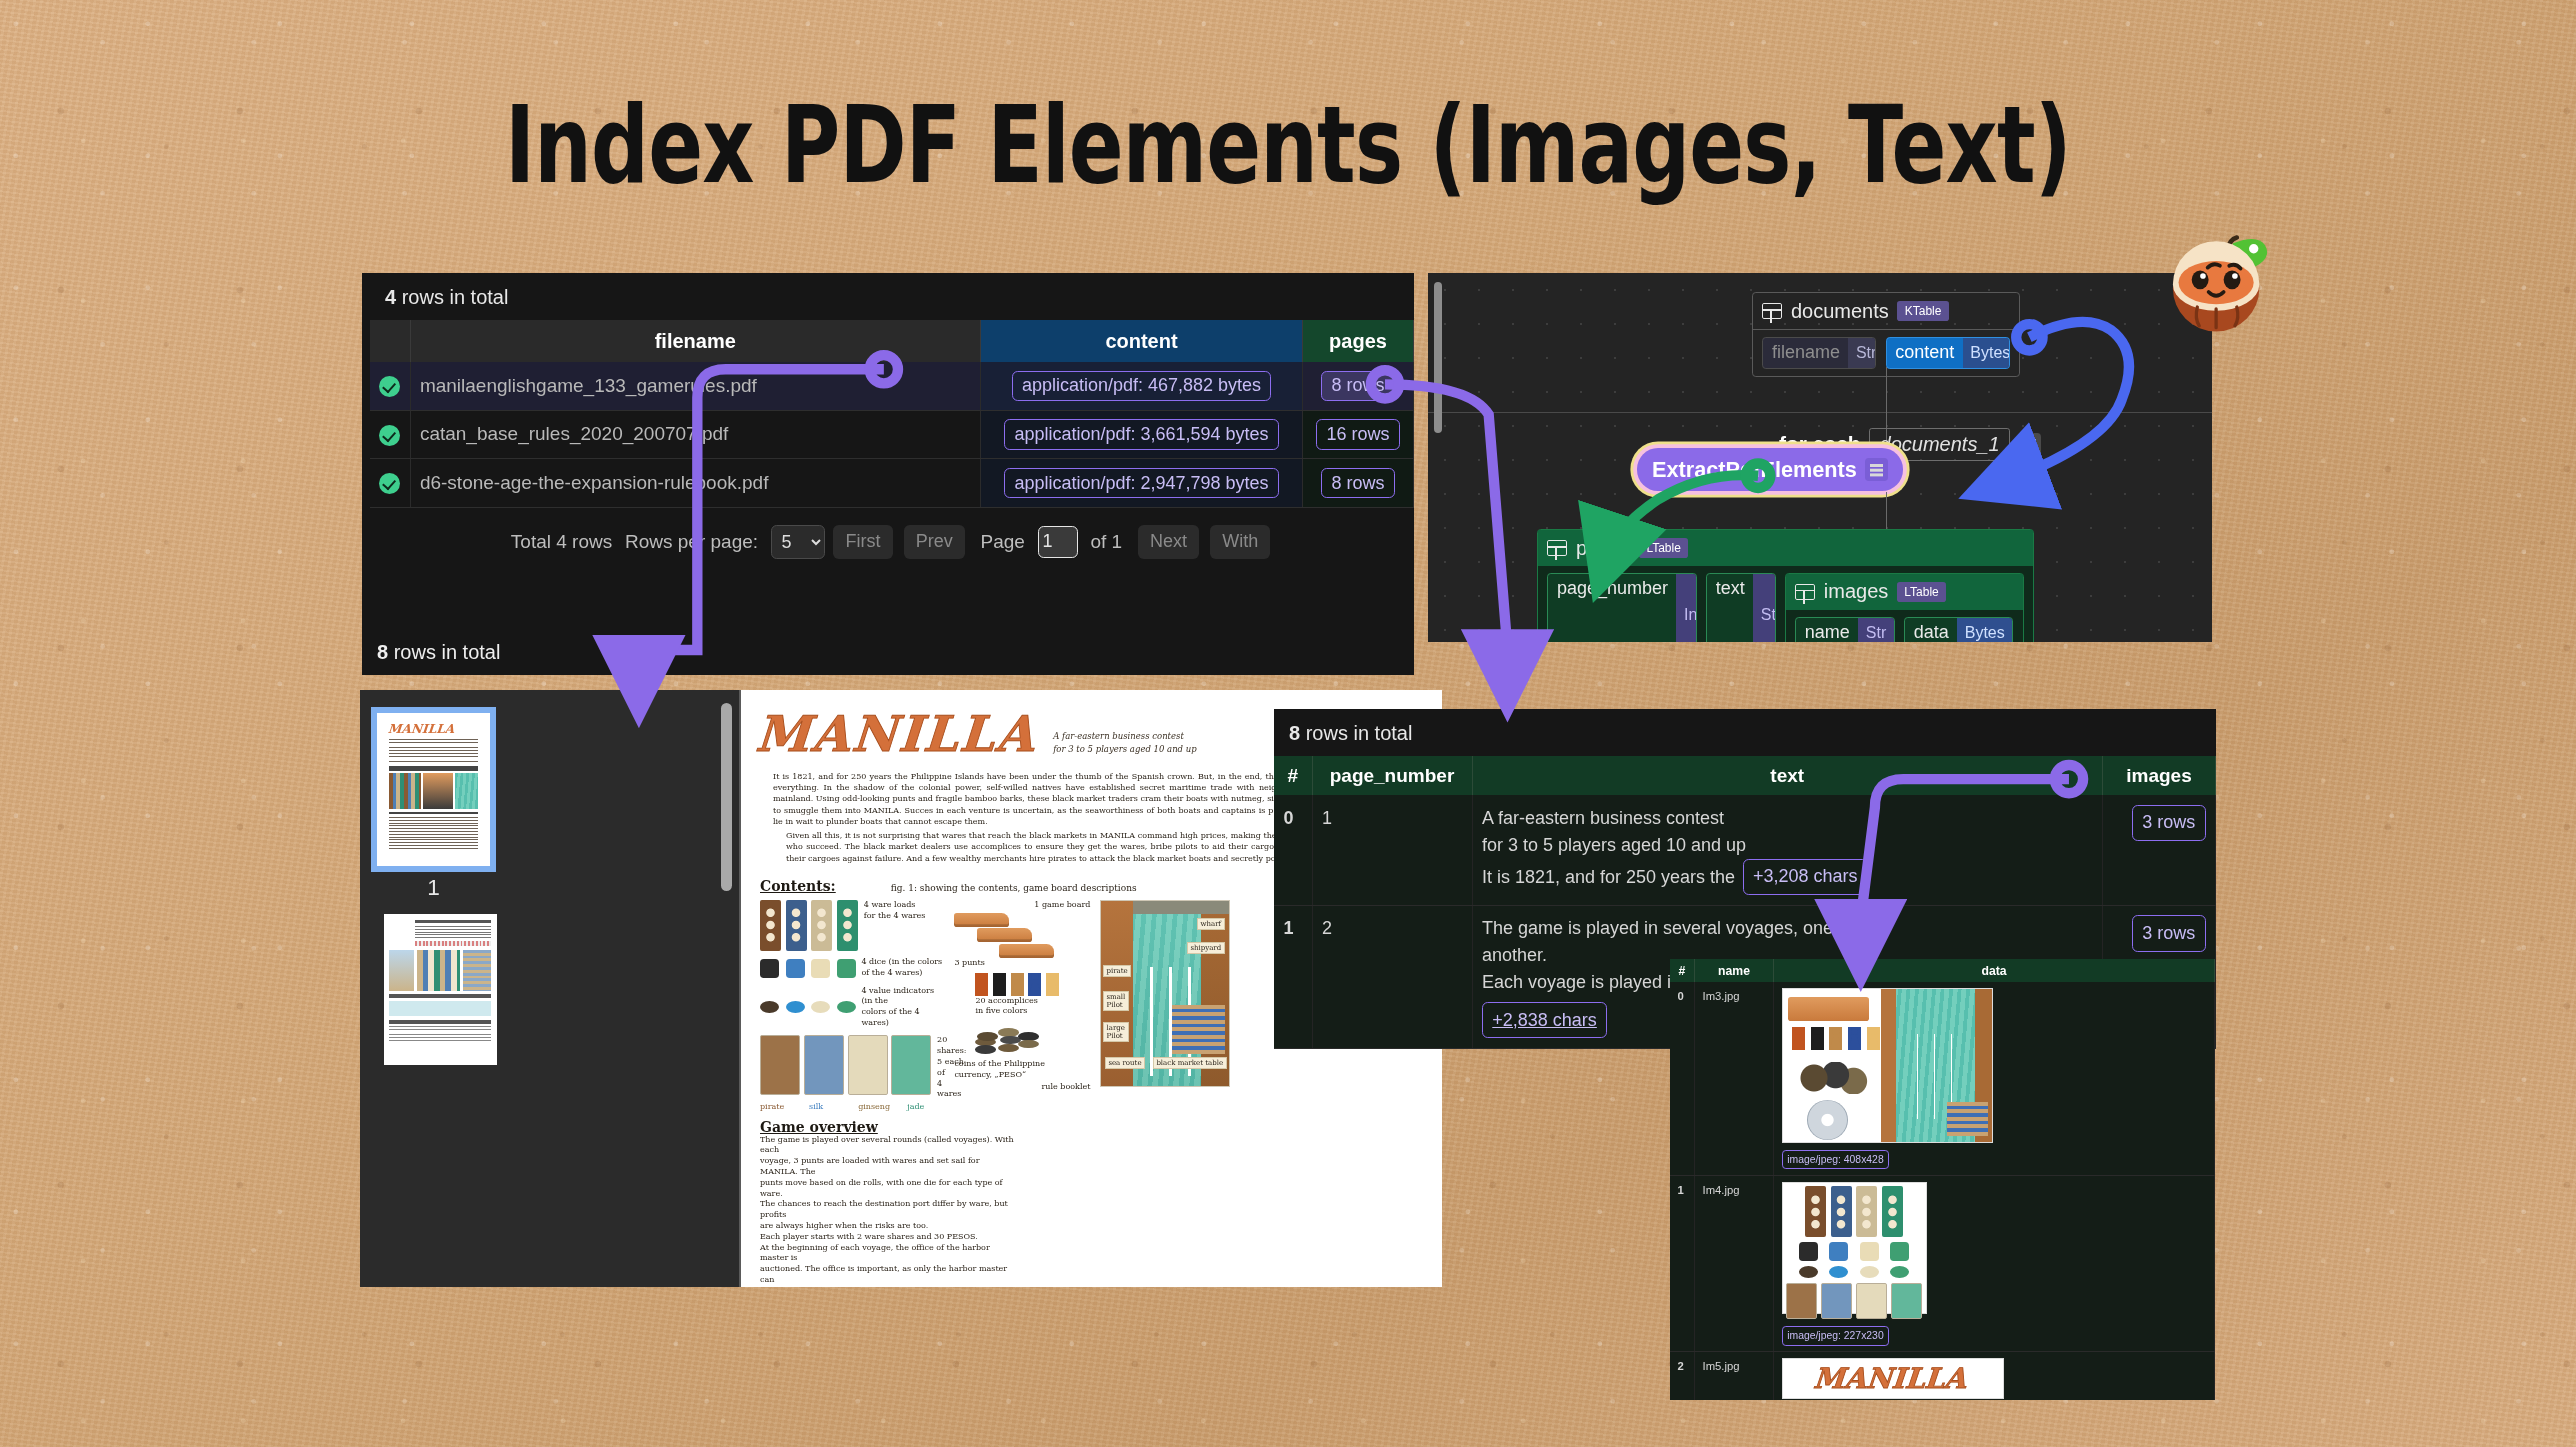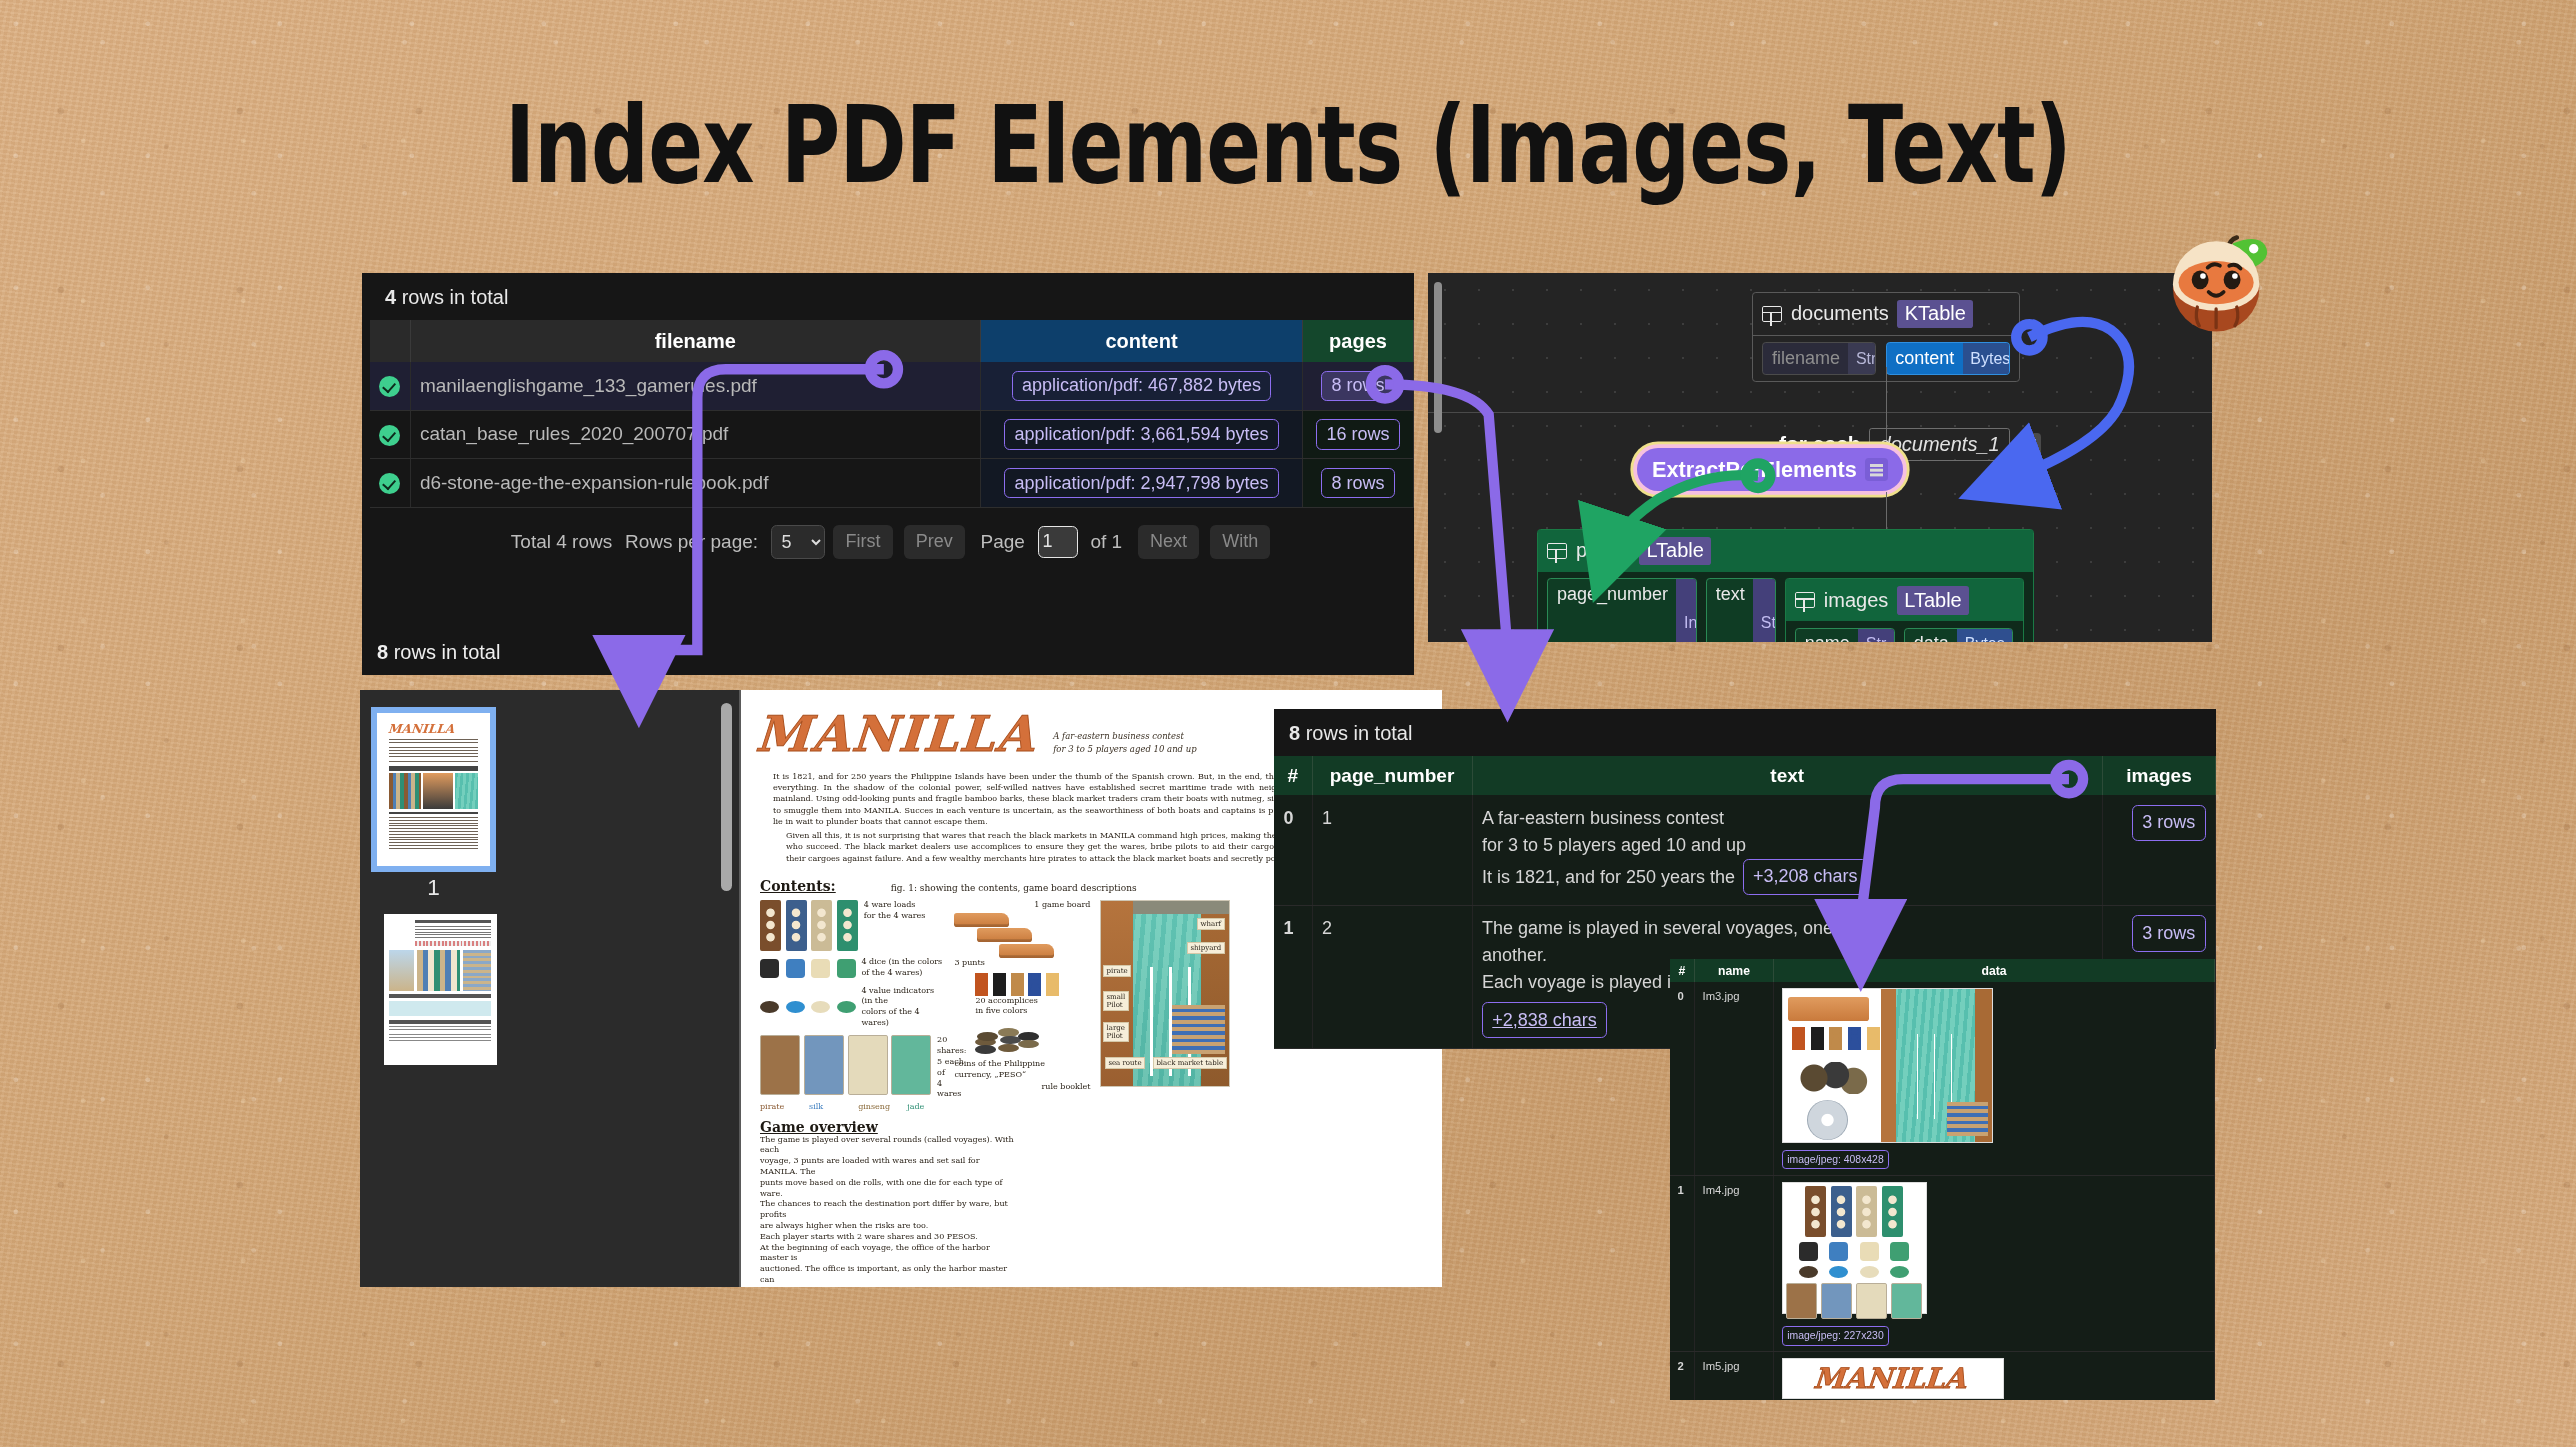--- a/index.html
+++ b/index.html
@@ -93,21 +93,21 @@
   #schema {
     left:1428px; top:273px; width:784px; height:369px; background:#242424;
     background-image:radial-gradient(#3d3d3d 1.3px, transparent 1.4px);
     background-size:34px 34px; overflow:hidden;
   }
   #schema .divline { position:absolute; left:0; top:139px; width:100%; height:0.9px; background:#4a4a4a; }
   .sbar { position:absolute; left:5.7px; top:9.4px; width:8.5px; height:151px; background:#8d8d8d; border-radius:4.7px; }
   .tblnode { position:absolute; border:0.9px solid #5a5a5a; border-radius:3.8px; }
   .tblnode .hdr { display:flex; align-items:center; gap:8.5px; padding:6.6px 9.4px; }
   .tblnode .hdr .tname { font-size:20px; color:#e9e9e9; }
-  .tagk { background:#5b5191; color:#ffffff; font-size:20px; padding:2.8px 7.5px; border-radius:2.8px; }
+  .tagk { background:#5b5191; color:#ffffff; font-size:12px; padding:2.8px 7.5px; border-radius:2.8px; }
   .fieldrow { display:flex; gap:9.4px; padding:6.6px 9.4px; }
   .fld { display:flex; align-items:stretch; border-radius:3.8px; overflow:hidden; border:0.9px solid #4b4b4b; }
   .fld .n { padding:4.7px 8.5px; font-size:18px; }
   .fld .t { padding:4.7px 7.5px; font-size:16px; display:flex; align-items:center; }
   .ico-tbl { width:20px; height:16px; border:1.9px solid #e9e9e9; border-radius:1.9px; position:relative; flex:none; }
   .ico-tbl::before{content:"";position:absolute;left:0;top:4.7px;width:100%;height:1.9px;background:#e9e9e9;}
   .ico-tbl::after{content:"";position:absolute;left:6.6px;top:4.7px;width:1.9px;height:100%;background:#e9e9e9;}
   .ico-doc { width:22.6px; height:22.6px; background:#4a4a4a; border-radius:3.8px; position:relative; flex:none;}
   .ico-doc::before{content:"";position:absolute;left:4.7px;top:5.7px;width:13px;height:2.8px;background:#d8d8d8;box-shadow:0 4.7px 0 #d8d8d8,0 9.4px 0 #d8d8d8;}
   .foreach { position:absolute; display:flex; align-items:center; gap:8.5px; }

